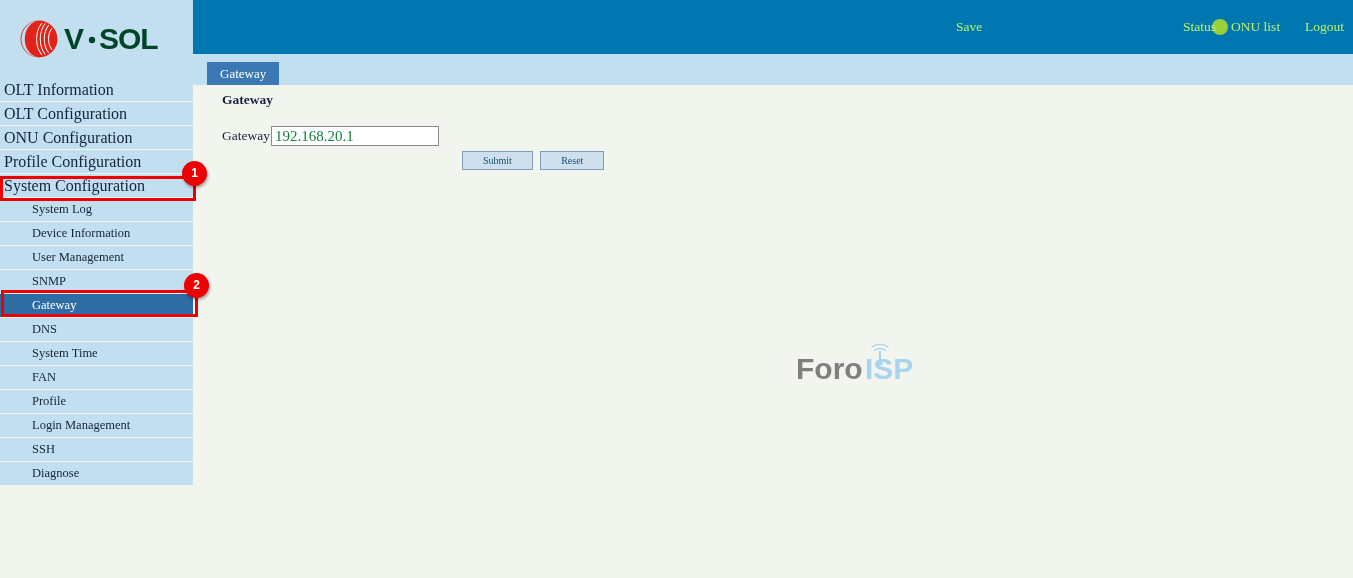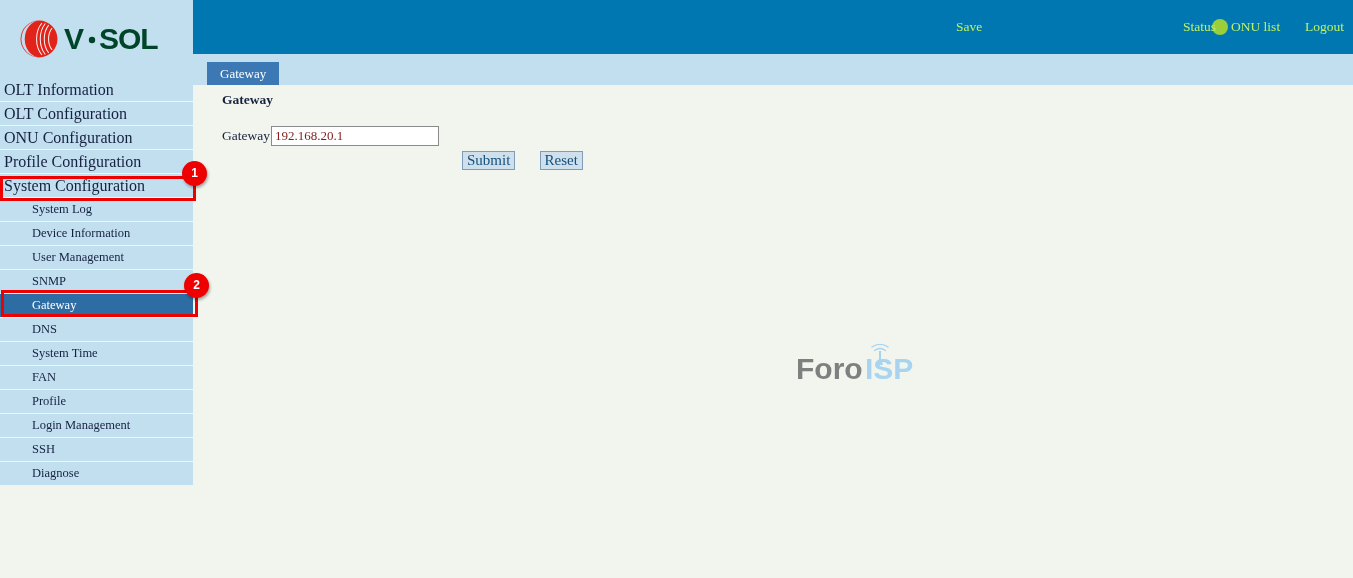--- a/index.html
+++ b/index.html
@@ -154,39 +154,39 @@
     color: #16213e;
     margin-right: 1px;
   }
   .form-input {
     width: 160px;
     height: 16px;
     padding: 1px 3px;
     border: 1px solid #8a8a8a;
     background: #ffffff;
     font-family: "Liberation Serif", serif;
-    font-size: 13px;
-    color: #7f1d1d;
+    font-size: 15px;
+    color: #15803d;
     box-sizing: content-box;
   }
   .btn-row {
     position: absolute;
     left: 269px; top: 66px;
   }
   .btn {
     display: inline-block;
     height: 17px;
     line-height: 17px;
-    padding: 0 4px;
-    margin-right: 21px;
+    padding: 0 20px;
+    margin-right: 4px;
     background: #cfe0ec;
     border: 1px solid #7f9db9;
     color: #14507d;
     font-family: "Liberation Serif", serif;
-    font-size: 15px;
+    font-size: 10px;
     cursor: pointer;
     vertical-align: top;
   }
 
   
   #watermark {
     position: absolute;
     left: 601px; top: 254px;
     width: 150px;
     height: 50px;

